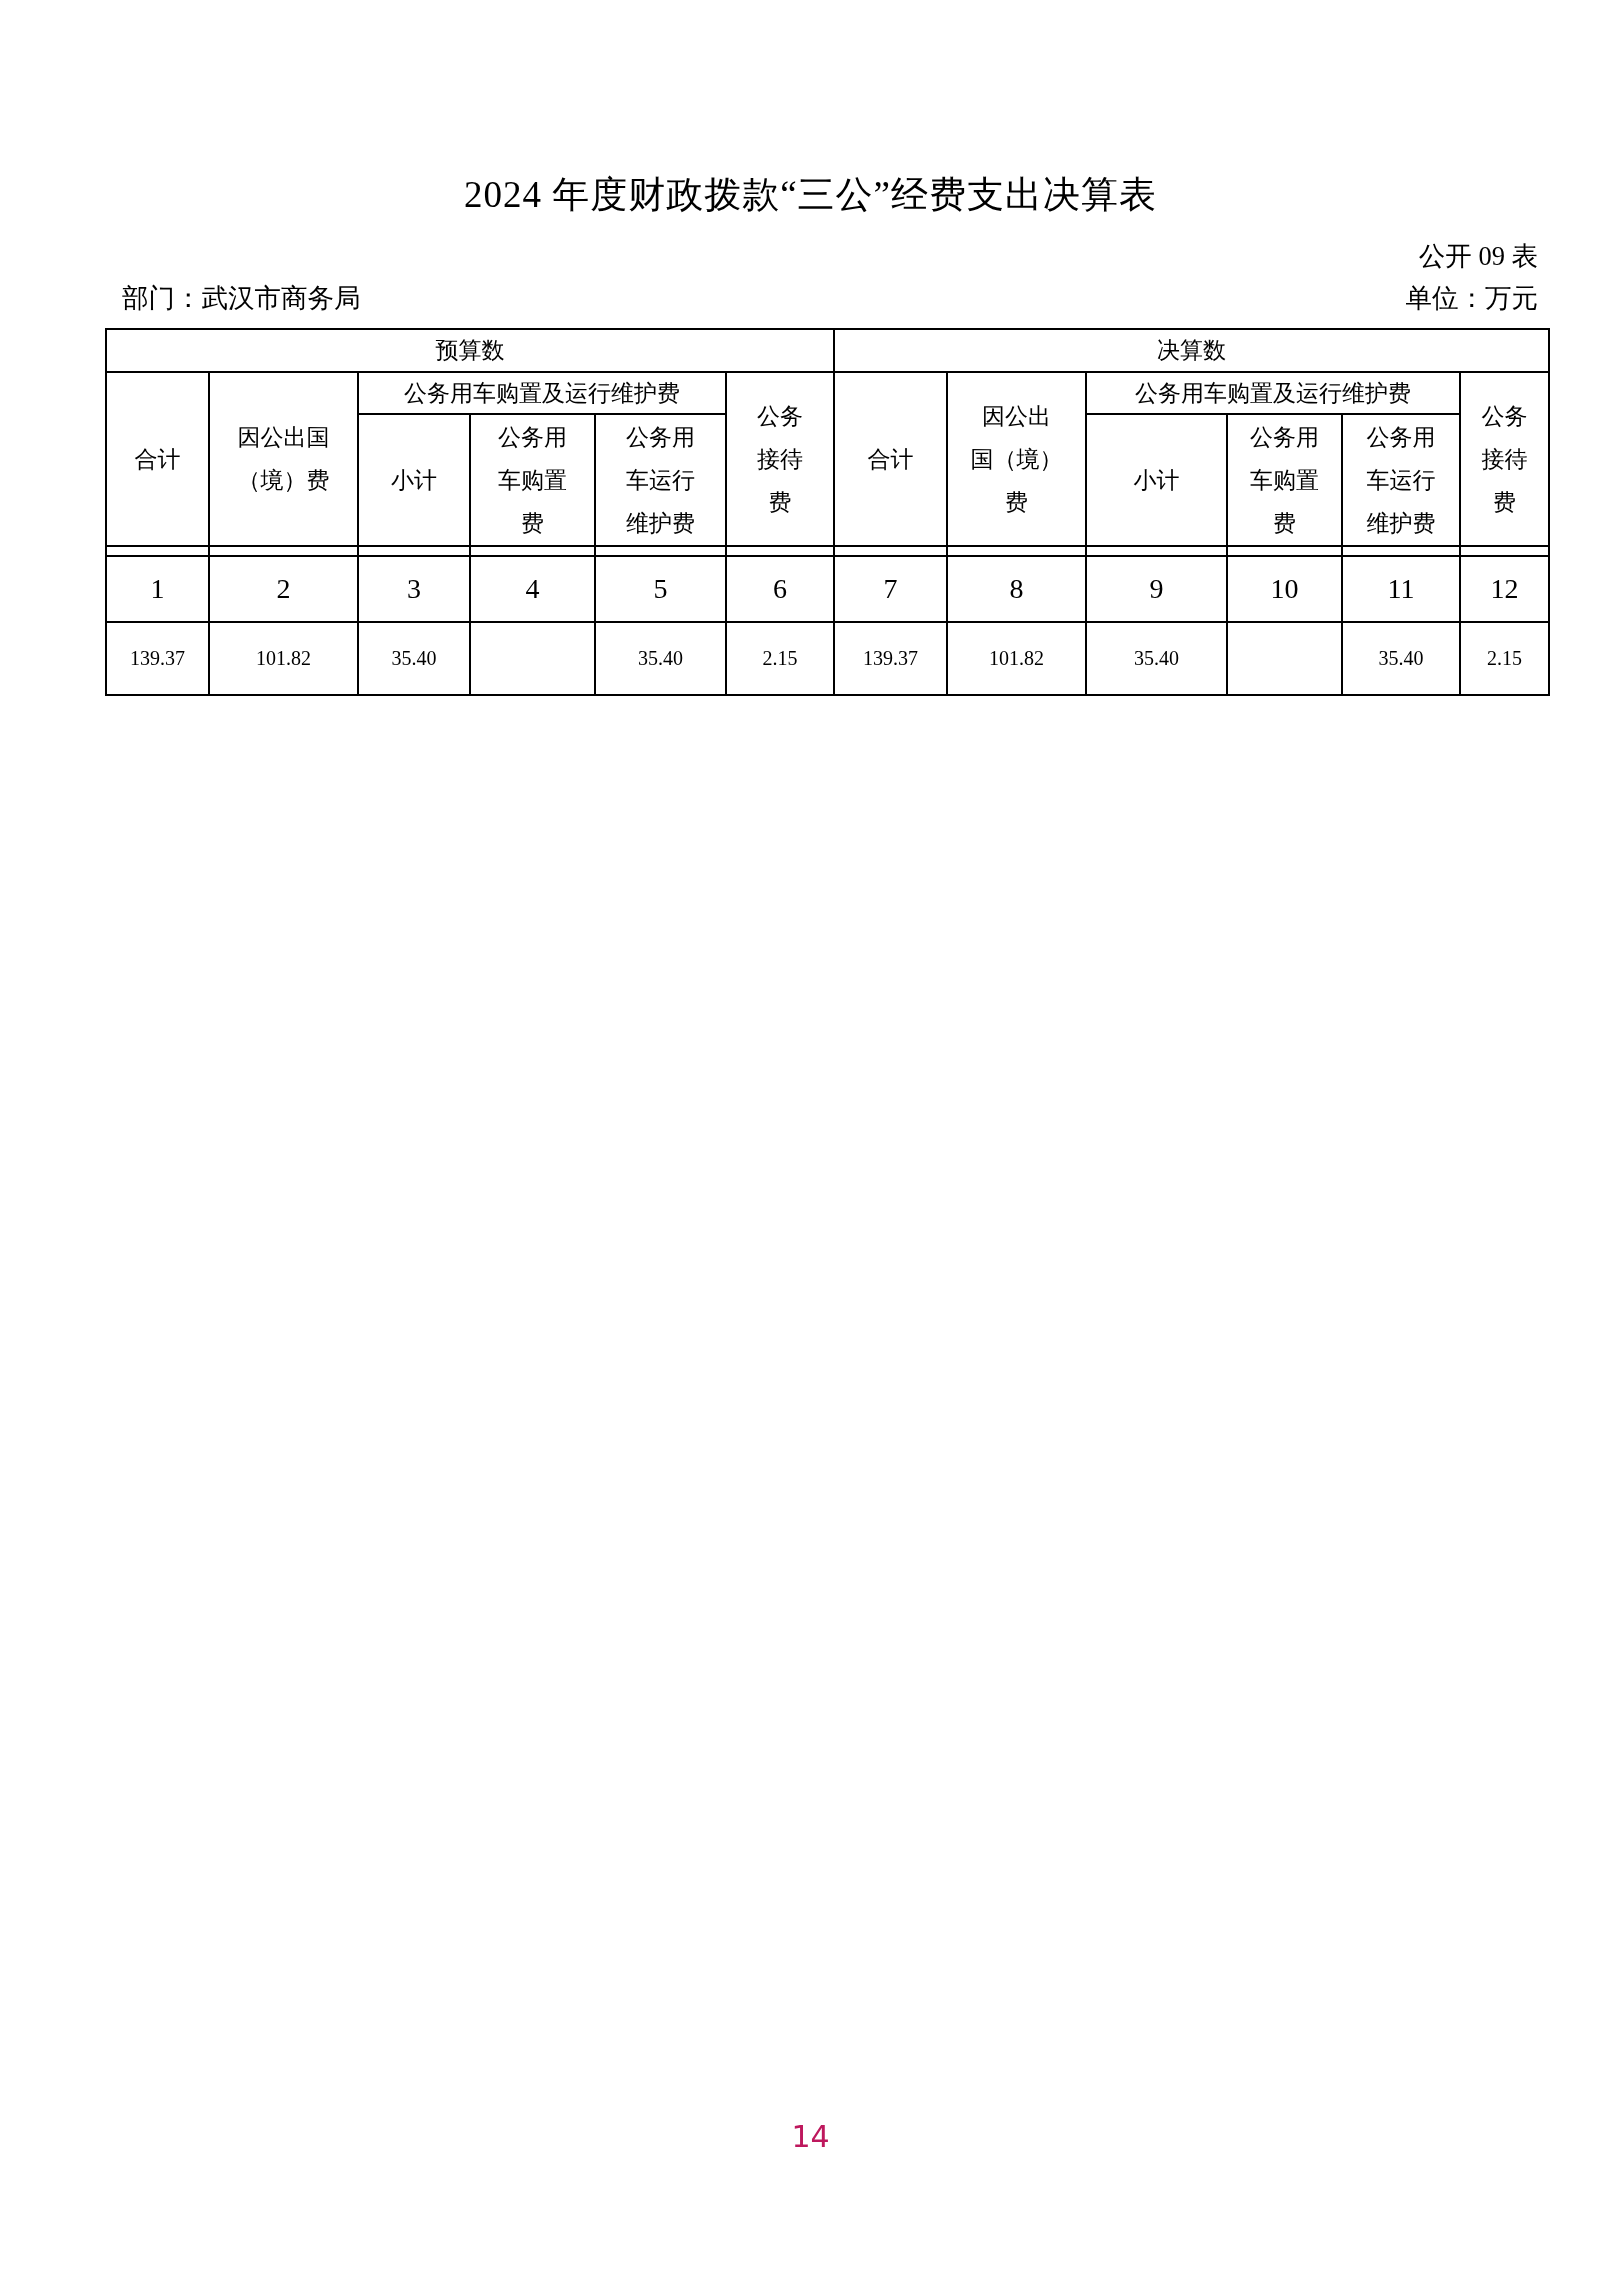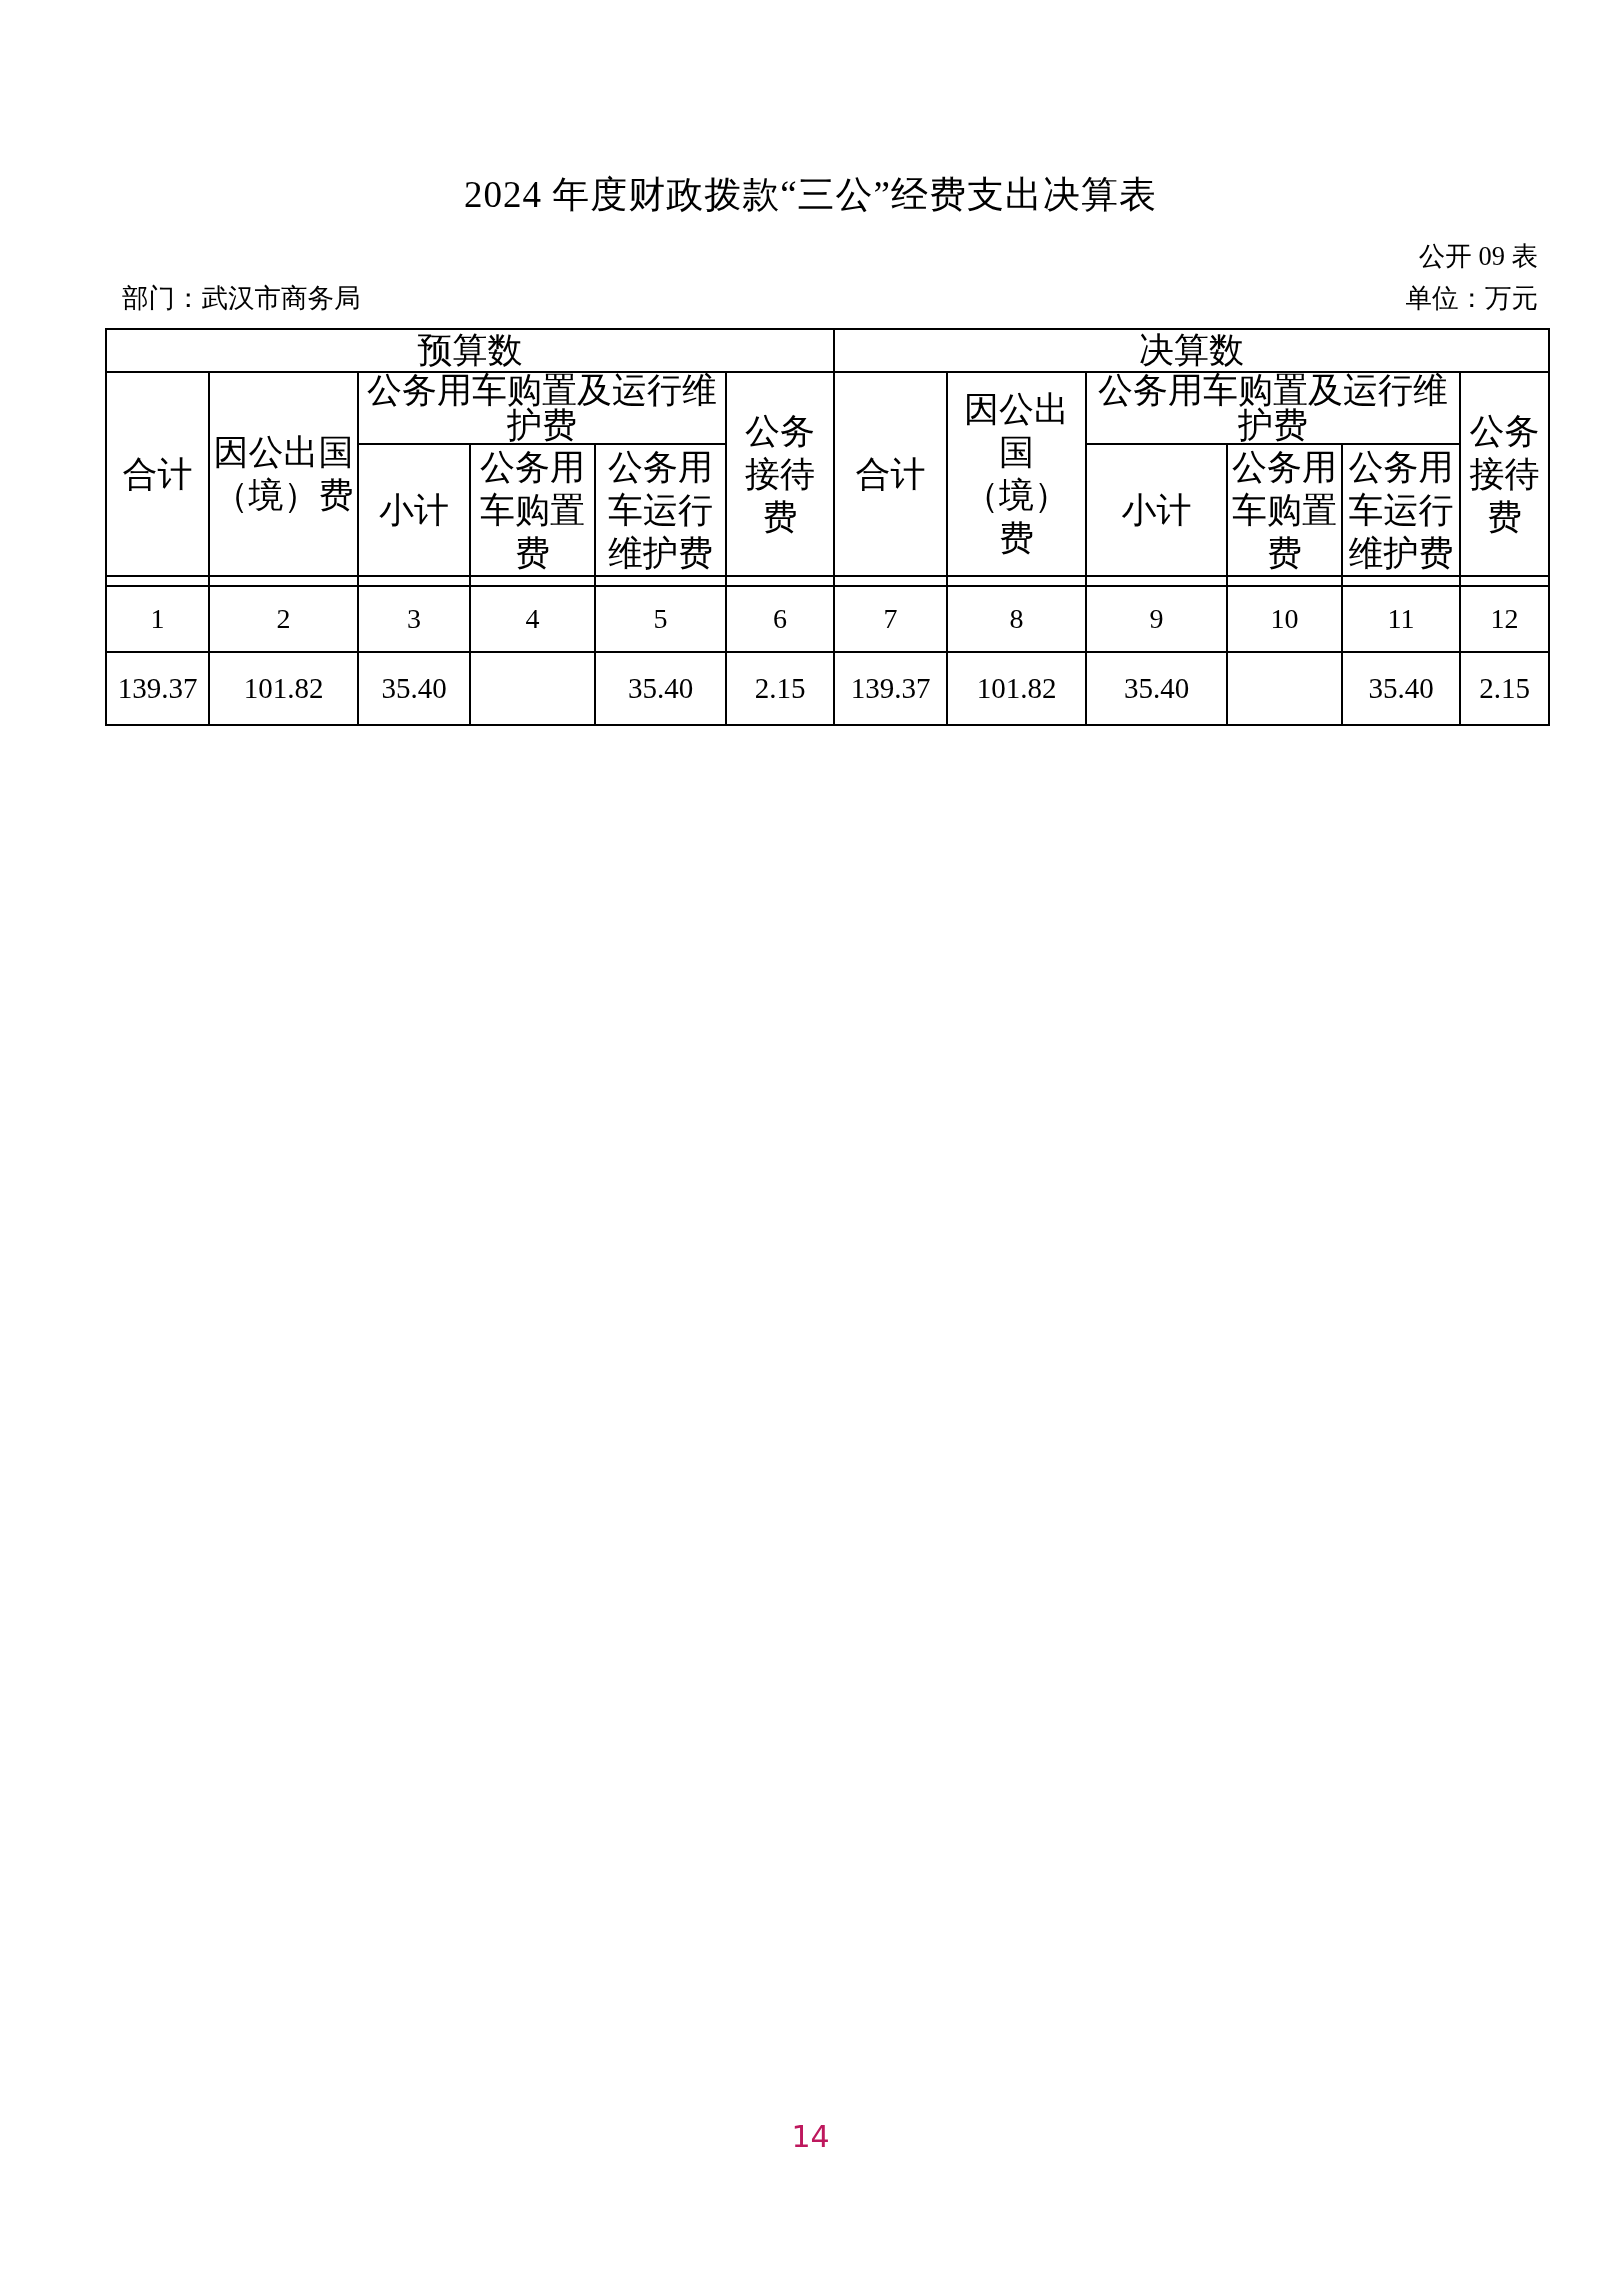--- a/index.html
+++ b/index.html
@@ -51,30 +51,30 @@
     top: 328px;
     width: 1443px;
     border-collapse: collapse;
     table-layout: fixed;
   }
   table.fin td {
     border: 2px solid #000000;
     text-align: center;
     vertical-align: middle;
     padding: 0;
-    font-size: 35px;
+    font-size: 23px;
     overflow: hidden;
   }
   tr.rowA td { height: 41px; line-height: 37px; }
   tr.rowB td.span-hdr { height: 40px; line-height: 35px; text-align: center; }
   td.ml { white-space: pre-line; line-height: 43px; }
   tr.rowC td { height: 130px; }
   tr.spacer td { height: 7.8px; line-height: 0; font-size: 0; padding: 0; }
   tr.rowD td { height: 64px; font-size: 28px; }
-  tr.rowE td { height: 71px; font-size: 29px; }
+  tr.rowE td { height: 71px; font-size: 20px; }
   .note {
     position: absolute;
     top: 683px;
     left: 118px;
     width: 1397px;
     font-size: 25.5px;
     line-height: 39px;
     text-align: justify;
     text-justify: inter-character;
   }

